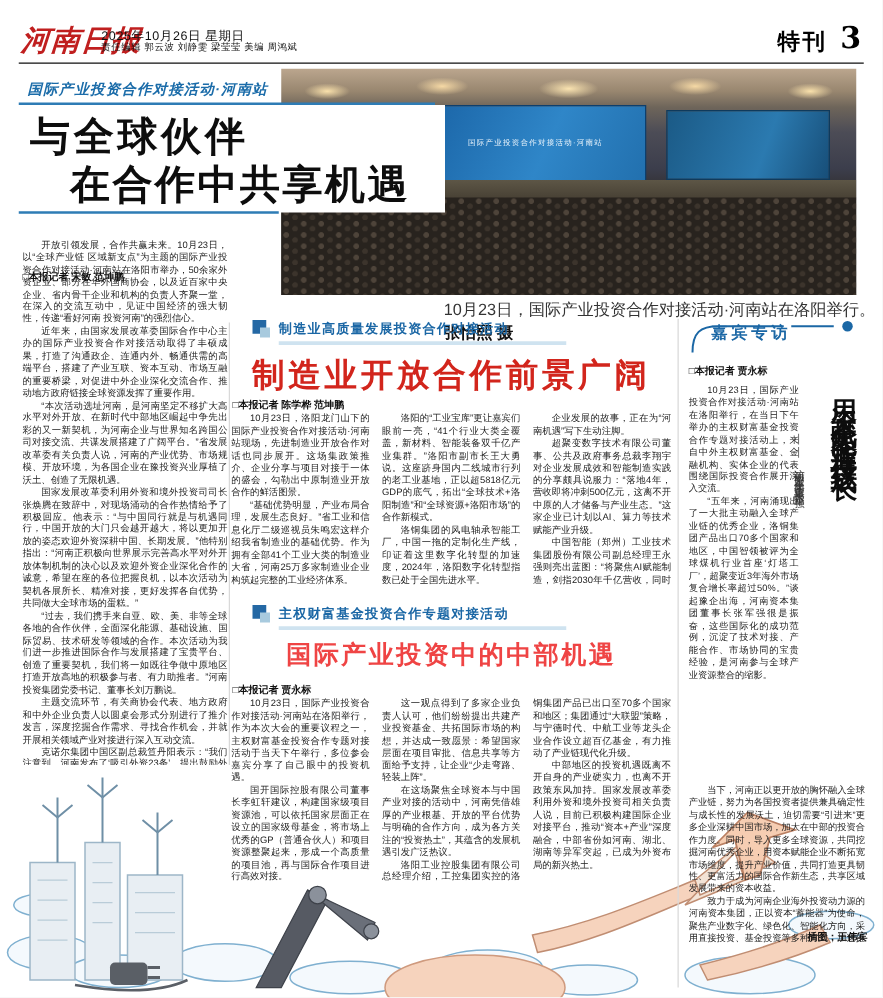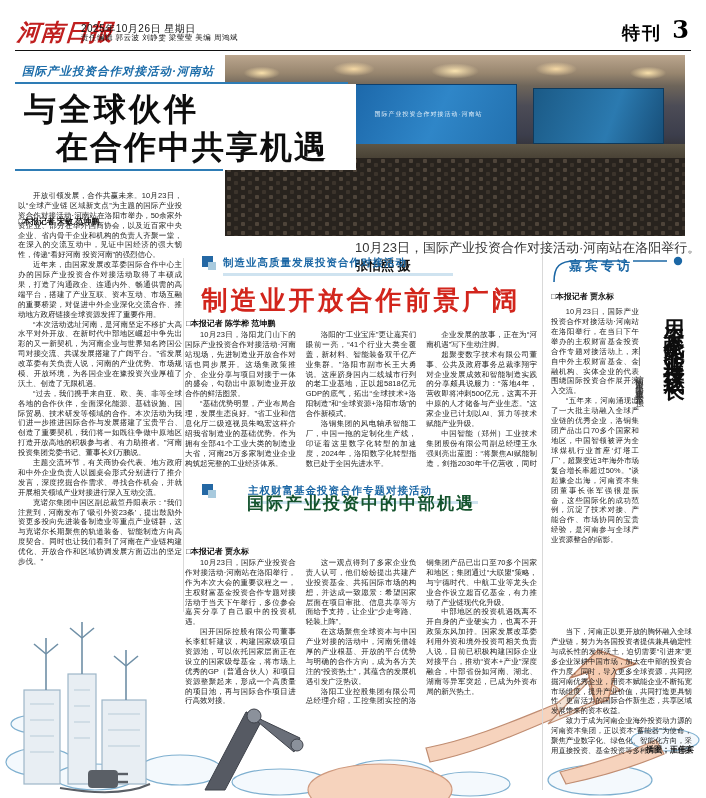--- a/index.html
+++ b/index.html
@@ -58,25 +58,25 @@
   .mfg-body{left:185px;top:330px;width:352px;height:148px;}
   .sov-body{left:185px;top:558px;width:352px;height:150px;}
   
   .tag{position:absolute;display:flex;align-items:flex-start;z-index:3;padding-left:16px;}
   .tag-sq{position:relative;width:14px;height:14px;margin-right:7px;}
   .tag-sq .sq-dark{position:absolute;left:0;top:0;width:11px;height:11px;background:#2468a4;}
   .tag-sq .sq-light{position:absolute;left:6px;top:6px;width:8px;height:8px;background:#a8cade;}
   .tag-text{font-size:10.5px;font-weight:bold;color:#1b67a5;letter-spacing:1px;
             border-bottom:3px solid #cfe3f0;padding:0 46px 3px 0;}
   .tag-mfg{left:186px;top:256px;}
-  .tag-sov{left:186px;top:484px;gap:25px;}
+  .tag-sov{left:186px;top:484px;}
   .hl-mfg{position:absolute;left:185px;top:283px;width:352px;text-align:center;font-size:26px;
           font-weight:bold;letter-spacing:3px;color:#d2251c;z-index:3;}
-  .hl-sov{position:absolute;left:185px;top:492px;width:352px;text-align:center;font-size:17px;
-          font-weight:bold;letter-spacing:2px;color:#14532d;z-index:3;}
+  .hl-sov{position:absolute;left:185px;top:510px;width:352px;text-align:center;font-size:20px;
+          font-weight:bold;letter-spacing:2px;color:#ef4444;z-index:3;}
   
   .v-rule{position:absolute;width:1px;background:#d9d9d9;z-index:1;}
   
   .sidebar{position:absolute;left:549px;top:255px;width:143px;height:535px;z-index:3;}
   .sb-head{position:relative;height:26px;}
   .sb-head svg{position:absolute;left:0;top:0;}
   .sb-head .sb-title{position:absolute;left:20px;top:2px;font-size:13px;font-weight:bold;
                      color:#1b67a5;letter-spacing:3px;}
   .sb-byline{position:absolute;left:2px;top:36px;font-size:8px;font-weight:bold;color:#111;}
   .sb-col{position:absolute;left:2px;top:52px;width:88px;height:316px;text-align:justify;
@@ -124,20 +124,21 @@
   <div class="kicker-rule"></div>
   <div class="hl1">与全球伙伴</div>
   <div class="hl2">在合作中共享机遇</div>
   <div class="headline-bottom-rule"></div>
 
   <div class="byline" style="left:18px;top:176px;margin-top:40px;">□本报记者 宋敏 范坤鹏</div>
   <div class="article lead-body">
       <p>开放引领发展，合作共赢未来。10月23日，以“全球产业链 区域新支点”为主题的国际产业投资合作对接活动·河南站在洛阳市举办，50余家外资企业、部分在华外国商协会，以及近百家中央企业、省内骨干企业和机构的负责人齐聚一堂，在深入的交流互动中，见证中国经济的强大韧性，传递“看好河南 投资河南”的强烈信心。</p>
       <p>近年来，由国家发展改革委国际合作中心主办的国际产业投资合作对接活动取得了丰硕成果，打造了沟通政企、连通内外、畅通供需的高端平台，搭建了产业互联、资本互动、市场互融的重要桥梁，对促进中外企业深化交流合作、推动地方政府链接全球资源发挥了重要作用。</p>
       <p>“本次活动选址河南，是河南坚定不移扩大高水平对外开放、在新时代中部地区崛起中争先出彩的又一新契机，为河南企业与世界知名跨国公司对接交流、共谋发展搭建了广阔平台。”省发展改革委有关负责人说，河南的产业优势、市场规模、开放环境，为各国企业在豫投资兴业厚植了沃土、创造了无限机遇。</p>
+      <p>国家发展改革委利用外资和境外投资司司长张焕腾在致辞中，对现场涌动的合作热情给予了积极回应。他表示：“与中国同行就是与机遇同行，中国开放的大门只会越开越大，将以更加开放的姿态欢迎外资深耕中国、长期发展。”他特别指出：“河南正积极向世界展示完善高水平对外开放体制机制的决心以及欢迎外资企业深化合作的诚意，希望在座的各位把握良机，以本次活动为契机各展所长、精准对接，更好发挥各自优势，共同做大全球市场的蛋糕。”</p>
       <p>“过去，我们携手来自亚、欧、美、非等全球各地的合作伙伴，全面深化能源、基础设施、国际贸易、技术研发等领域的合作。本次活动为我们进一步推进国际合作与发展搭建了宝贵平台、创造了重要契机，我们将一如既往争做中原地区打造开放高地的积极参与者、有力助推者。”河南投资集团党委书记、董事长刘万鹏说。</p>
       <p>主题交流环节，有关商协会代表、地方政府和中外企业负责人以圆桌会形式分别进行了推介发言，深度挖掘合作需求、寻找合作机会，并就开展相关领域产业对接进行深入互动交流。</p>
       <p>克诺尔集团中国区副总裁笪丹阳表示：“我们注意到，河南发布了‘吸引外资23条’，提出鼓励外资更多投向先进装备制造业等重点产业链群，这与克诺尔长期聚焦的轨道装备、智能制造方向高度契合。同时也让我们看到了河南在产业链构建优化、开放合作和区域协调发展方面迈出的坚定步伐。”</p>
     </div>
 
   <div class="v-rule" style="left:183px;top:258px;height:354px;"></div>
   <div class="v-rule" style="left:542px;top:255px;height:535px;"></div>
 
   <div class="tag tag-mfg">
     <span class="tag-sq">

